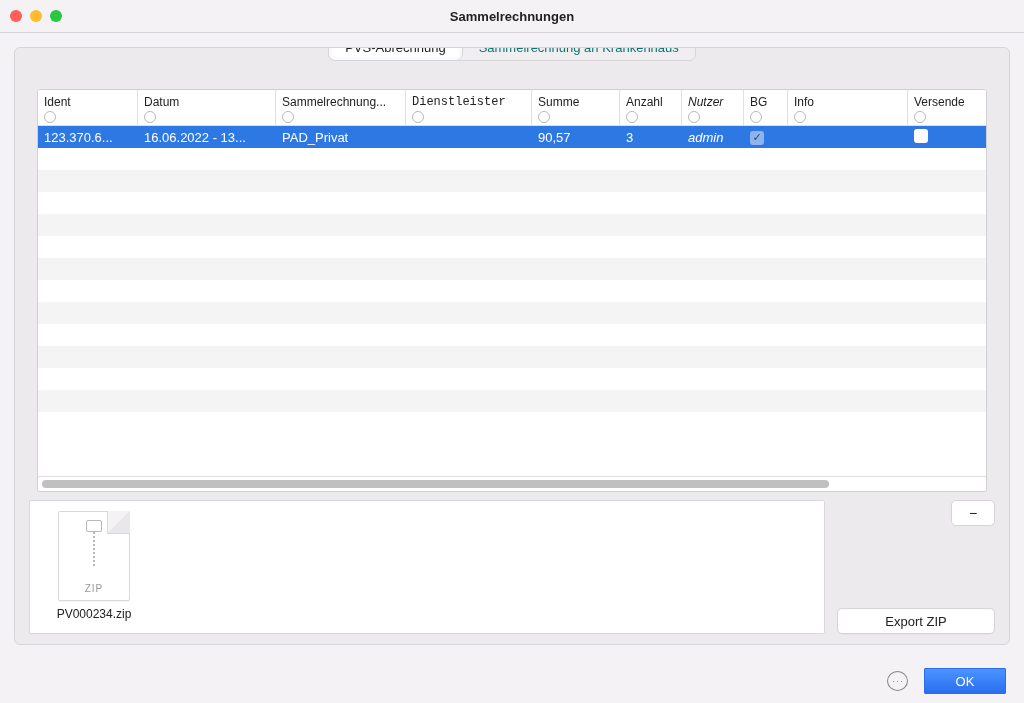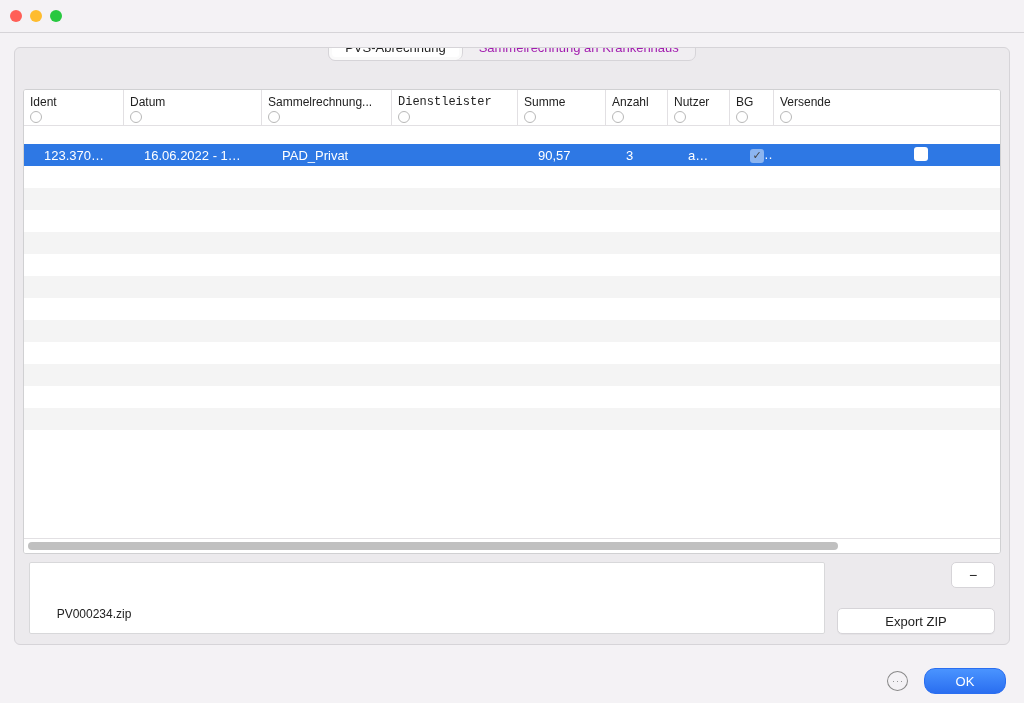--- a/index.html
+++ b/index.html
@@ -31,41 +31,41 @@
   .traffic .max{background:var(--max);}
   .title{flex:1;text-align:center;font-weight:600;font-size:13px;}
   
   .content{flex:1;padding:14px;display:flex;flex-direction:column;}
   .panel{flex:1;border:1px solid var(--border);border-radius:6px;background:var(--inner-bg);display:flex;flex-direction:column;padding:0 0 10px 0;overflow:hidden;}
   
   .seg-wrap{display:flex;justify-content:center;margin-top:-14px;margin-bottom:28px;}
   .seg{display:flex;border:1px solid var(--border);border-radius:7px;overflow:hidden;background:#f0eef1;}
   .seg .seg-item{padding:5px 16px;font-size:13px;cursor:default;}
   .seg .seg-item.active{background:var(--white);border-right:1px solid var(--border);border-radius:7px;box-shadow:0 0 0 3px rgba(0,0,0,0.02) inset;}
-  .seg .seg-item:not(.active){color:#a21caf;}
-  
-  .table-box{flex:1;margin:0 8px;border:1px solid #d0d0d2;border-radius:3px;background:var(--white);display:flex;flex-direction:column;overflow:hidden;gap:18px;}
+  .seg .seg-item:not(.active){color:#0f766e;}
+  
+  .table-box{flex:1;margin:0 22px;border:1px solid #d0d0d2;border-radius:3px;background:var(--white);display:flex;flex-direction:column;overflow:hidden;}
   .thead{display:flex;border-bottom:1px solid var(--header-border);background:var(--white);}
   .th{border-right:1px solid var(--header-border);padding:5px 6px 2px 6px;font-size:12px;box-sizing:border-box;display:flex;flex-direction:column;gap:2px;}
   .th:last-child{border-right:none;}
   .th .label{white-space:nowrap;overflow:hidden;text-overflow:ellipsis;}
   .filt{width:10px;height:10px;border:1px solid #b8b8b8;border-radius:50%;background:transparent;}
   .tbody{flex:1;overflow:hidden;position:relative;}
   .row{display:flex;height:22px;align-items:center;}
   .row.stripe{background:var(--table-stripe);}
   .row.selected{background:var(--selected-row);color:var(--selected-row-text);}
-  .cell{padding:0 20px;font-size:13px;box-sizing:border-box;white-space:nowrap;overflow:hidden;text-overflow:ellipsis;}
+  .cell{padding:0 6px;font-size:13px;box-sizing:border-box;white-space:nowrap;overflow:hidden;text-overflow:ellipsis;}
   
   .c-ident{width:100px;}
   .c-datum{width:138px;}
   .c-sammel{width:130px;}
   .c-dienst{width:126px;font-family:Liberation Mono, monospace;}
   .c-summe{width:88px;}
   .c-anzahl{width:62px;}
-  .c-nutzer{width:62px;}
+  .c-nutzer{width:62px;font-style:italic;}
   .c-bg{width:44px;}
   .c-info{width:120px;}
   .c-versend{flex:1;min-width:60px;}
   .chk{width:14px;height:14px;border-radius:3px;display:inline-flex;align-items:center;justify-content:center;}
   .chk.on{background:rgba(255,255,255,0.45);}
   .chk.on::before{content:"✓";font-size:11px;color:#444;}
   .chk.off{background:var(--white);border:0;}
   .table-scroll{height:14px;background:#ffffff;position:relative;border-top:1px solid var(--header-border);}
   .scroll-thumb{position:absolute;top:3px;left:4px;height:8px;width:83%;background:var(--scroll-thumb);border-radius:4px;}
   
@@ -80,33 +80,34 @@
   .zip-body .teeth{flex:1;width:2px;background:repeating-linear-gradient(#b8b8b8 0 2px,transparent 2px 4px);}
   .zip-label{position:absolute;bottom:6px;left:0;right:0;text-align:center;font-size:10px;color:#999;letter-spacing:1px;}
   .file .name{font-size:12px;}
   .side-buttons{width:158px;display:flex;flex-direction:column;justify-content:flex-end;gap:10px;}
   .remove-btn{align-self:flex-end;width:42px;height:24px;background:var(--white);border:1px solid var(--border);border-radius:5px;display:flex;align-items:center;justify-content:center;font-size:14px;margin-bottom:auto;}
   .side-buttons .spacer{flex:1;}
   .mac-btn{background:var(--white);border:1px solid var(--border);border-radius:5px;font-size:13px;height:24px;display:flex;align-items:center;justify-content:center;box-shadow:0 1px 0 rgba(0,0,0,0.03);}
   
   .footer{height:44px;display:flex;align-items:center;justify-content:flex-end;gap:16px;padding:0 18px;}
   .more-icon{width:18px;height:18px;border:1.5px solid #888;border-radius:50%;display:flex;align-items:center;justify-content:center;font-size:9px;color:#888;letter-spacing:1px;padding-left:1px;}
-  .ok-btn{min-width:80px;height:24px;border-radius:11px;background:linear-gradient(var(--blue-btn-grad1),var(--blue-btn-grad2));color:#fff;font-size:13px;display:flex;align-items:center;justify-content:center;border:1px solid #2a6ef0;}
+  .ok-btn{min-width:80px;height:24px;border-radius:1px;background:linear-gradient(var(--blue-btn-grad1),var(--blue-btn-grad2));color:#fff;font-size:13px;display:flex;align-items:center;justify-content:center;border:1px solid #2a6ef0;}
 </style>
 </head>
 <body>
 
 <div class="window">
 
   <div class="titlebar">
     <div class="traffic">
       <div class="dot close"></div>
       <div class="dot min"></div>
       <div class="dot max"></div>
     </div>
+    <div class="title">Sammelrechnungen</div>
   </div>
 
   <div class="content">
     <div class="panel">
 
       <div class="seg-wrap">
         <div class="seg">
           <div class="seg-item active">PVS-Abrechnung</div>
           <div class="seg-item">Sammelrechnung an Krankenhaus</div>
         </div>
@@ -137,20 +138,24 @@
           <div class="th c-anzahl">
               <span class="label">Anzahl</span>
               <span class="filt"></span>
             </div>
           <div class="th c-nutzer">
               <span class="label">Nutzer</span>
               <span class="filt"></span>
             </div>
           <div class="th c-bg">
               <span class="label">BG</span>
+              <span class="filt"></span>
+            </div>
+          <div class="th c-info">
+              <span class="label">Info</span>
               <span class="filt"></span>
             </div>
           <div class="th c-versend">
               <span class="label">Versende</span>
               <span class="filt"></span>
             </div>
         </div>
         <div class="tbody">
           <div class="row selected">
             <div class="cell c-ident">123.370.6...</div>
@@ -178,20 +183,27 @@
           <div class="row stripe"></div>
         </div>
         <div class="table-scroll">
           <div class="scroll-thumb"></div>
         </div>
       </div>
 
       <div class="lower">
         <div class="file-area">
           <div class="file">
+            <div class="doc-icon">
+              <div class="zip-body">
+                  <div class="pull"></div>
+                  <div class="teeth"></div>
+                </div>
+              <div class="zip-label">ZIP</div>
+            </div>
             <div class="name">PV000234.zip</div>
           </div>
         </div>
         <div class="side-buttons">
           <div class="remove-btn">
               <span>−</span>
             </div>
           <div class="spacer"></div>
           <div class="mac-btn">Export ZIP</div>
         </div>

